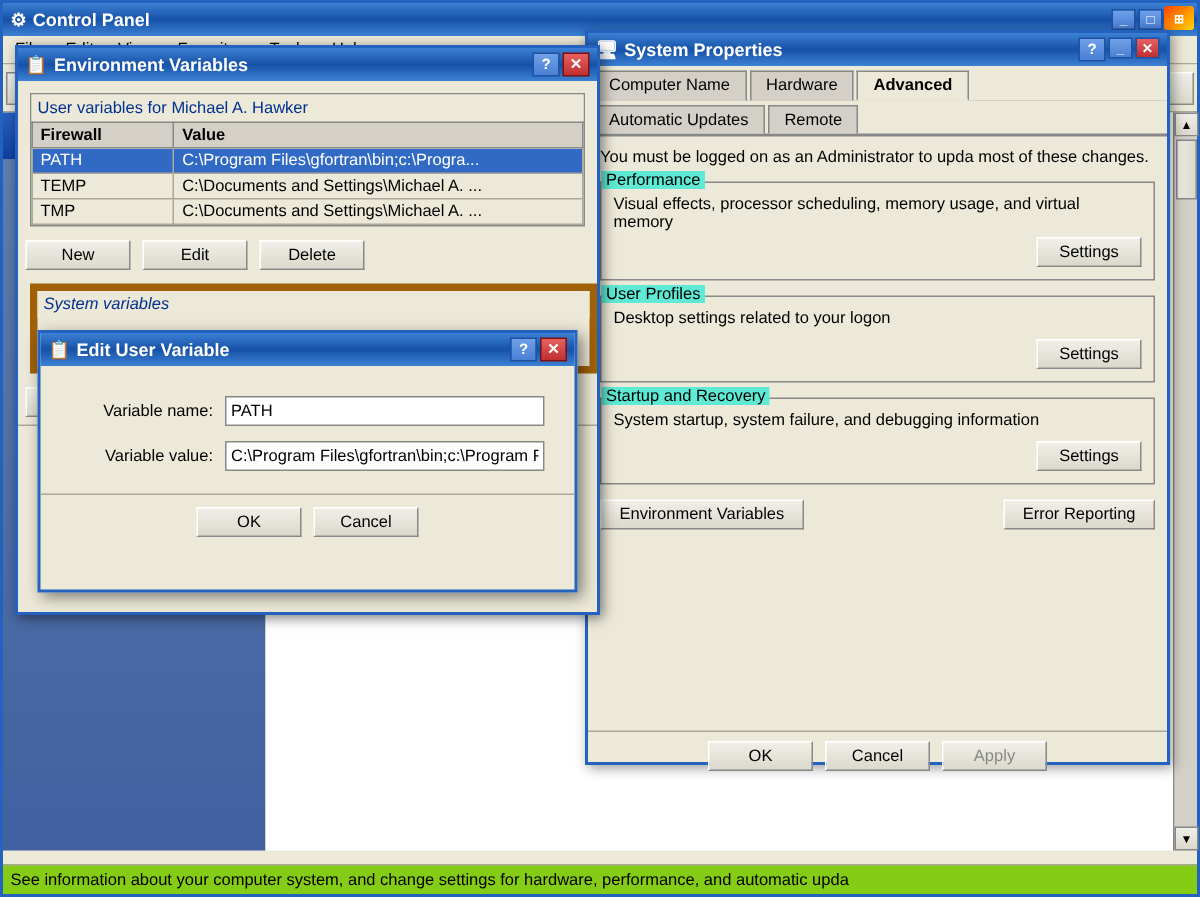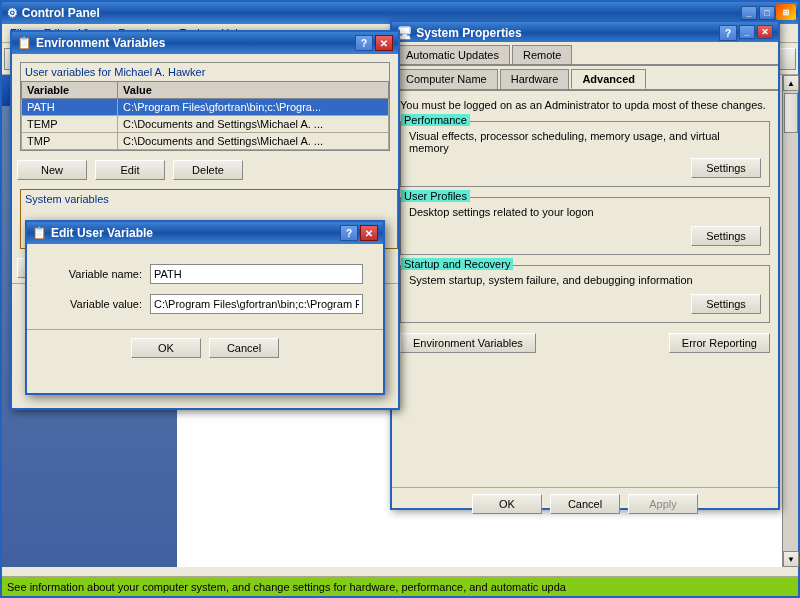--- a/index.html
+++ b/index.html
@@ -426,29 +426,29 @@
       <span style="font-size:12px;">🖥</span>
       <span>System Properties</span>
     </div>
     <div style="display:flex;gap:2px;">
       <div class="help-btn" style="background:linear-gradient(to bottom,#6ea1e8,#4b7fd4);color:white;border-color:#2050A0;width:18px;height:16px;">?</div>
       <div class="tb-btn">_</div>
       <div class="tb-btn close">✕</div>
     </div>
   </div>
 
+  <div style="display:flex;padding-top:3px;padding-left:3px;background:#ECE9D8;border-bottom:2px solid #888;">
+
+    <div class="tab">Computer Name</div>
+    <div class="tab">Hardware</div>
+    <div class="tab active">Advanced</div>
+  </div>
   <div style="display:flex;padding-top:3px;padding-left:3px;background:#ECE9D8;border-bottom:2px solid #888;margin-top:-2px;">
     <div class="tab">Automatic Updates</div>
     <div class="tab">Remote</div>
-  </div>
-  <div style="display:flex;padding-top:3px;padding-left:3px;background:#ECE9D8;border-bottom:2px solid #888;">
-
-    <div class="tab">Computer Name</div>
-    <div class="tab">Hardware</div>
-    <div class="tab active">Advanced</div>
   </div>
 
   <div style="padding:8px;font-size:11px;overflow:auto;height:calc(100% - 90px);">
     <p style="margin-bottom:10px;">You must be logged on as an Administrator to upda most of these changes.</p>
 
     <div class="section-group">
       <div class="section-label">Performance</div>
       <p style="margin-bottom:4px;">Visual effects, processor scheduling, memory usage, and virtual memory</p>
       <div style="text-align:right;">
         <button class="win-btn">Settings</button>
@@ -494,21 +494,21 @@
       <div class="help-btn" style="background:linear-gradient(to bottom,#6ea1e8,#4b7fd4);color:white;border-color:#2050A0;width:18px;height:16px;">?</div>
       <div class="close-x">✕</div>
     </div>
   </div>
 
   <div style="margin:8px 8px 4px 8px;border:1px solid #888;">
     <div style="color:#003090;font-size:11px;padding:3px 4px;background:#ECE9D8;">User variables for Michael A. Hawker</div>
     <table class="env-table">
       <thead>
         <tr>
-          <th>Variable</th>
+          <th>Firewall</th>
           <th>Value</th>
         </tr>
       </thead>
       <tbody>
         <tr class="selected">
           <td>PATH</td>
           <td>C:\Program Files\gfortran\bin;c:\Progra...</td>
         </tr>
         <tr>
           <td>TEMP</td>
@@ -521,21 +521,21 @@
       </tbody>
     </table>
   </div>
 
   <div class="btn-row">
     <button class="win-btn">New</button>
     <button class="win-btn">Edit</button>
     <button class="win-btn">Delete</button>
   </div>
 
-  <div style="margin:4px 0 4px 8px;border:1px solid #a16207;height:60px;">
+  <div style="margin:4px 0 4px 8px;border:5px solid #a16207;height:60px;font-style:italic;">
     <div style="color:#003090;font-size:11px;padding:3px 4px;background:#ECE9D8;">System variables</div>
   </div>
 
   <div class="btn-row">
     <button class="win-btn">New</button>
     <button class="win-btn">Edit</button>
     <button class="win-btn">Delete</button>
   </div>
 
   <div style="display:flex;justify-content:center;gap:8px;padding:4px 8px;border-top:1px solid #ACA899;">

